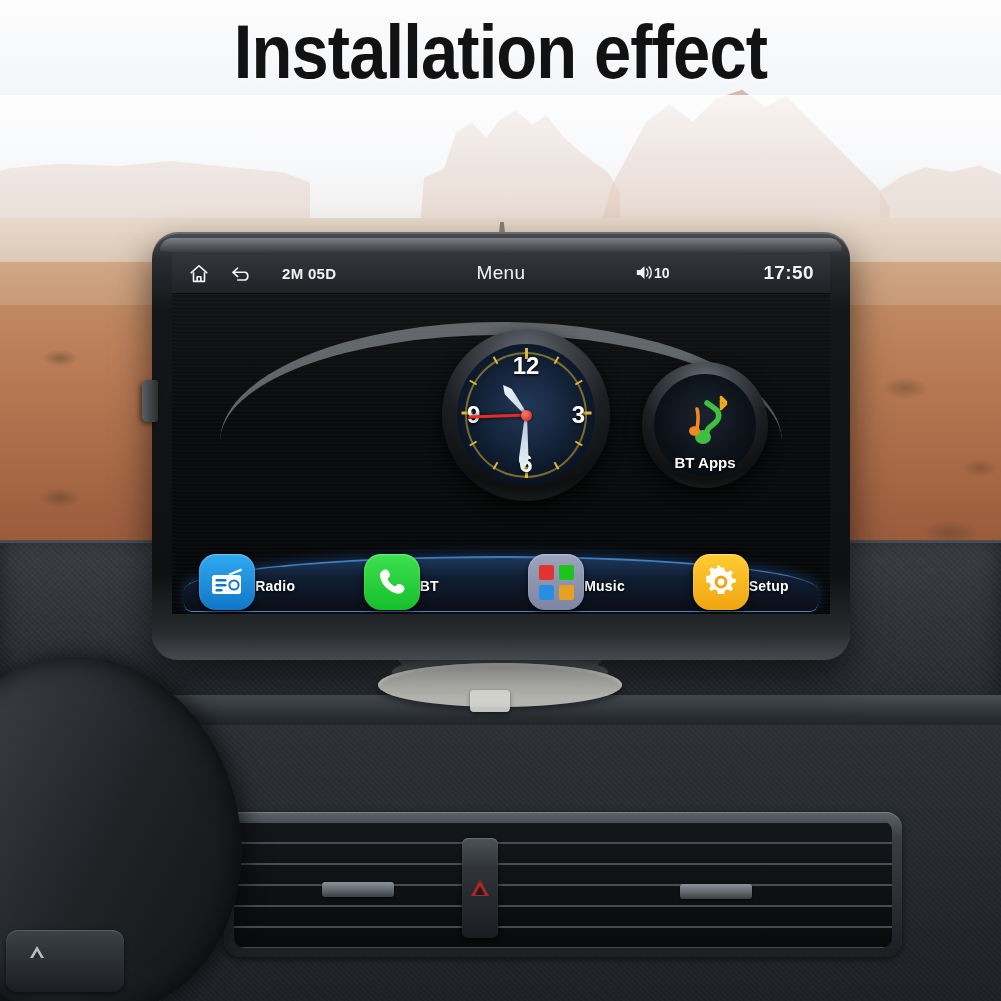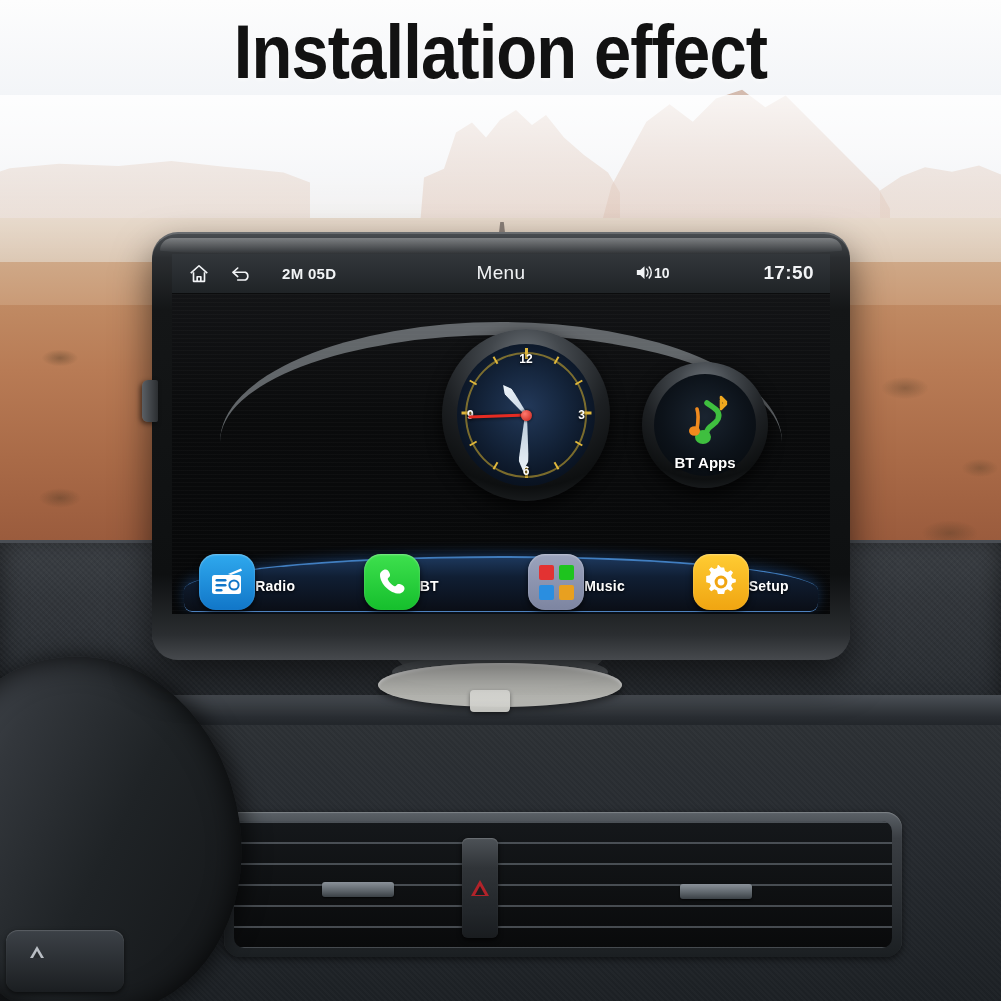--- a/index.html
+++ b/index.html
@@ -291,21 +291,21 @@
   }
 
   
   .clock-ring {
     position:absolute; left:8px; top:8px; right:8px; bottom:8px;
     border-radius:50%; border:2px solid rgba(214,176,48,.55);
   }
   .ctick { position:absolute; left:50%; top:4px; width:2px; height:8px; background:#e0b83c; transform-origin:50% 65px; margin-left:-1px;}
   .ctick.big { height:11px; width:3px; margin-left:-1.5px; }
   .cnum {
-    position:absolute; color:#fff; font-size:12px; font-weight:700;
+    position:absolute; color:#fff; font-size:24px; font-weight:700;
     text-shadow:0 1px 3px #000; font-family:"Liberation Sans", sans-serif;
   }
   .cn12 { top:8px; left:50%; transform:translateX(-50%); }
   .cn3  { right:10px; top:50%; transform:translateY(-50%); }
   .cn6  { bottom:8px; left:50%; transform:translateX(-50%); }
   .cn9  { left:10px; top:50%; transform:translateY(-50%); }
   .hand { position:absolute; left:50%; bottom:50%; transform-origin:50% 100%; }
   .hand-h { width:9px; margin-left:-4.5px; height:38px;
     background:linear-gradient(to top,#c6d4e2,#eef4fa);
     clip-path:polygon(50% 0%,100% 22%,62% 100%,38% 100%,0% 22%);

